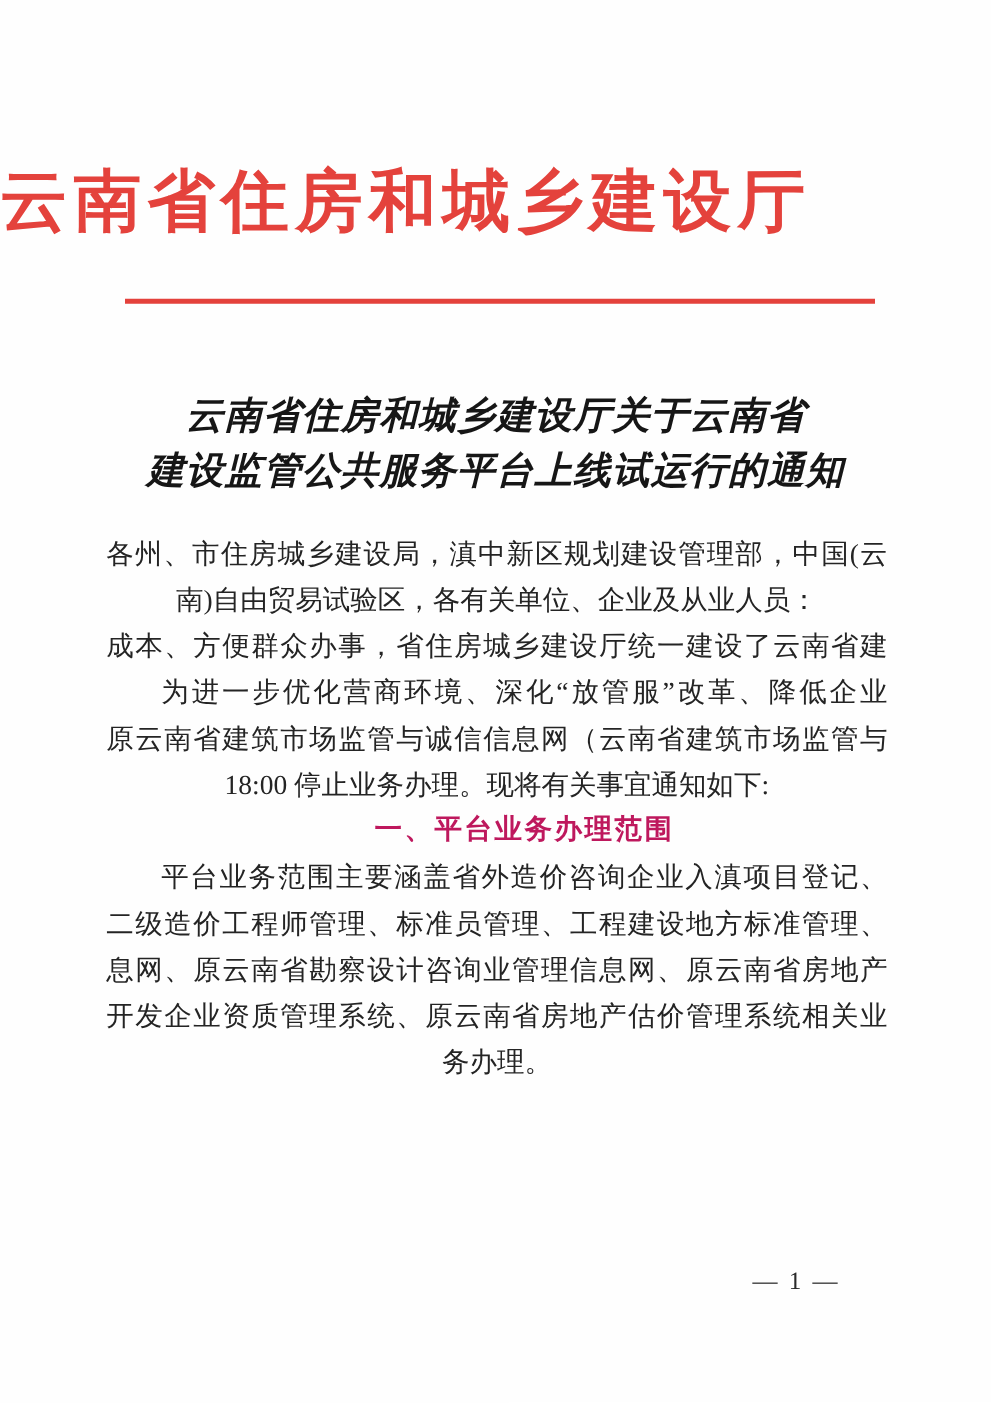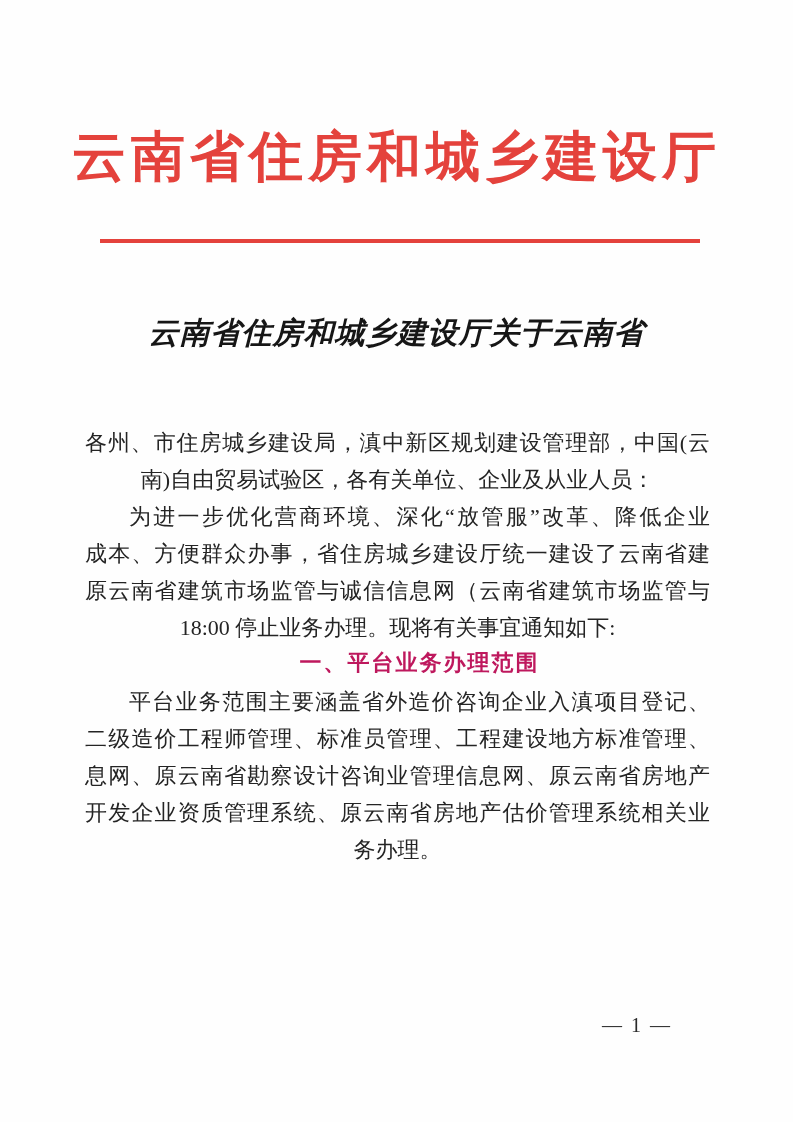--- a/index.html
+++ b/index.html
@@ -2,23 +2,23 @@
 <html><head>
 <meta charset="utf-8">
 <style>
   html,body{margin:0;padding:0;background:#ffffff;}
   .page{
     position:relative;width:793px;height:1122px;background:#fefefe;
     font-family:"Liberation Serif",serif;color:#1e1e1e;overflow:hidden;
   }
   .letterhead{
     position:absolute;top:130px;left:0;width:100%;
-    text-align:center;font-size:54px;line-height:62px;font-weight:bold;
+    font-size:54px;line-height:62px;font-weight:bold;
     letter-spacing:5px;color:#e4423c;
-    font-family:Liberation Mono, monospace;
+    font-family:Liberation Sans, sans-serif;
   }
   .red-line{
     position:absolute;top:239px;left:100px;width:600px;height:4px;
     background:#e4423c;
   }
   .doc-title{
     position:absolute;top:311px;left:0;width:100%;
     text-align:center;font-size:30px;line-height:44px;font-weight:bold;
     letter-spacing:1px;color:#161616;font-style:italic;
   }
@@ -42,27 +42,28 @@
 <body>
 
 <div class="page">
 
   <div class="letterhead">云南省住房和城乡建设厅</div>
 
   <div class="red-line"></div>
 
   <div class="doc-title">
     <div>云南省住房和城乡建设厅关于云南省</div>
+    <div>建设监管公共服务平台上线试运行的通知</div>
   </div>
 
   <div class="body-block">
     <div class="line j">各州、市住房城乡建设局，滇中新区规划建设管理部，中国(云</div>
     <div class="line">南)自由贸易试验区，各有关单位、企业及从业人员：</div>
+    <div class="line j">成本、方便群众办事，省住房城乡建设厅统一建设了云南省建</div>
     <div class="line j indent">为进一步优化营商环境、深化“放管服”改革、降低企业</div>
-    <div class="line j">成本、方便群众办事，省住房城乡建设厅统一建设了云南省建</div>
     <div class="line j">原云南省建筑市场监管与诚信信息网（云南省建筑市场监管与</div>
     <div class="line">18:00 停止业务办理。现将有关事宜通知如下:</div>
     <div class="line indent heading">一、平台业务办理范围</div>
     <div class="line j indent">平台业务范围主要涵盖省外造价咨询企业入滇项目登记、</div>
     <div class="line j">二级造价工程师管理、标准员管理、工程建设地方标准管理、</div>
     <div class="line j">息网、原云南省勘察设计咨询业管理信息网、原云南省房地产</div>
     <div class="line j">开发企业资质管理系统、原云南省房地产估价管理系统相关业</div>
     <div class="line">务办理。</div>
   </div>
 

